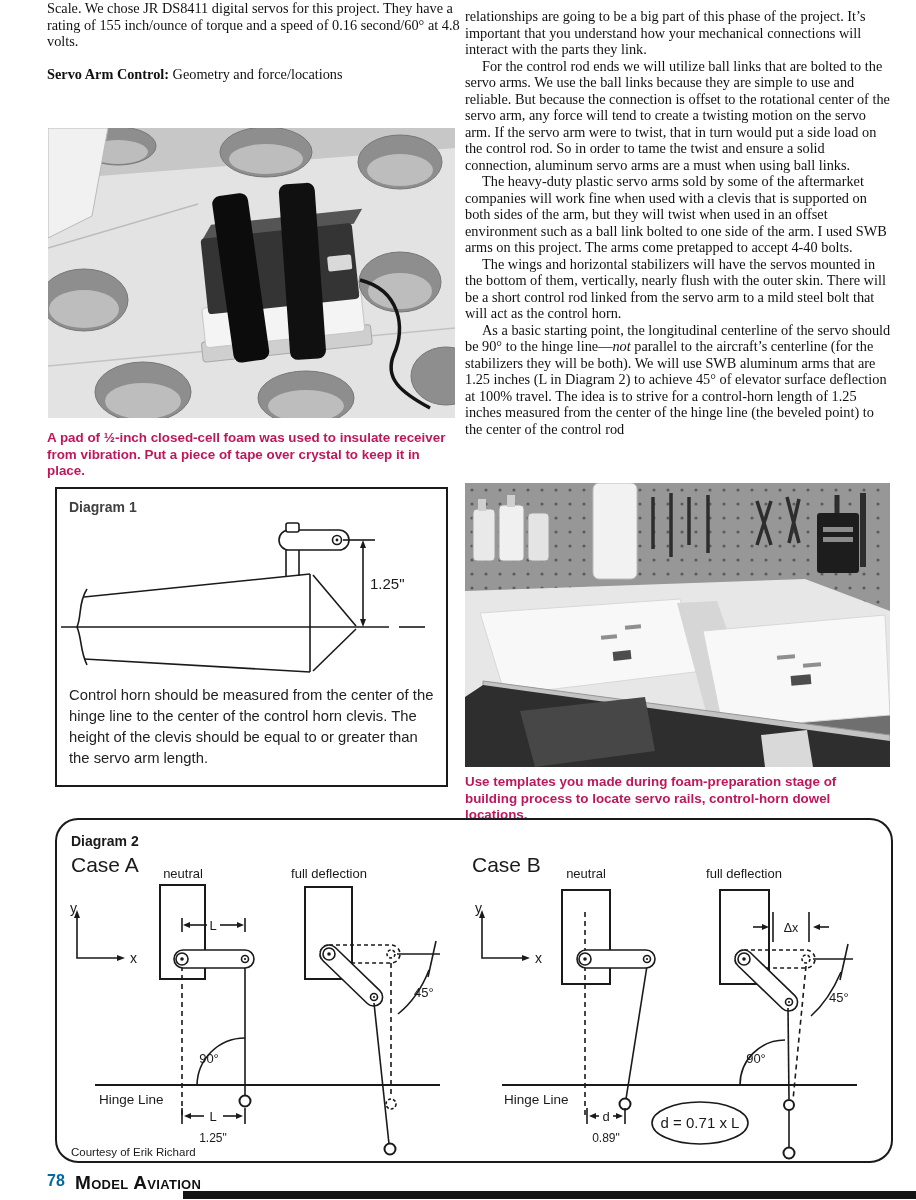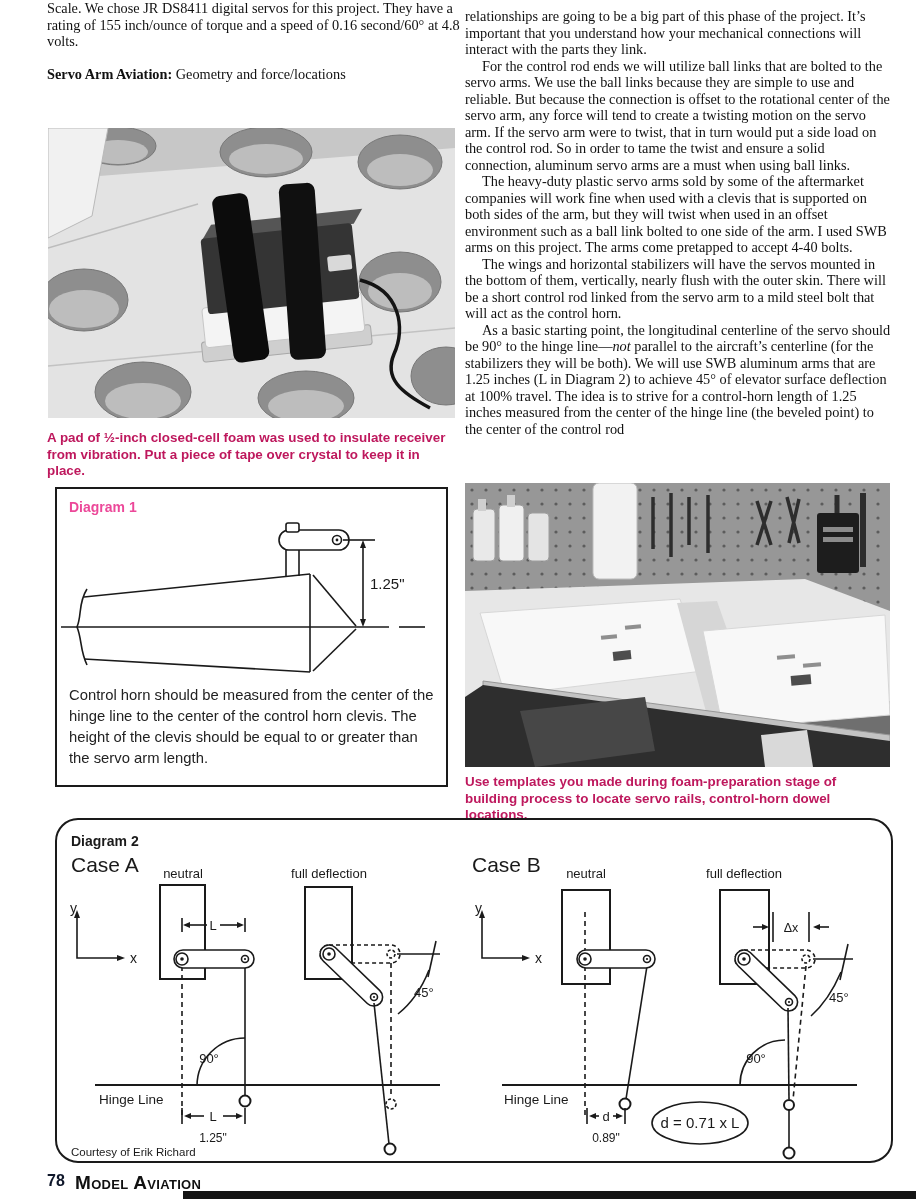--- a/index.html
+++ b/index.html
@@ -11,37 +11,37 @@
   .col p{margin:0;}
   .col p.ind{text-indent:17px;}
   .col .heading{margin-top:16px;}
   .col .b{font-weight:bold;}
   .col .i{font-style:italic;}
   
   .caption{font-family:"Liberation Sans",sans-serif;font-weight:700;
            font-size:13.4px;line-height:16.5px;color:#be185d;}
   
   .dbox{border:2px solid #1a1a1a;background:#fff;box-sizing:border-box;}
-  .dtitle{font-family:"Liberation Sans",sans-serif;font-weight:700;font-size:14px;color:#ec4899;}
+  .dtitle{font-family:"Liberation Sans",sans-serif;font-weight:700;font-size:14px;color:#404040;}
   .dnote{font-family:"Liberation Sans",sans-serif;font-size:14.8px;line-height:21px;color:#222;}
   
   .photo{background:#cccccc;overflow:hidden;}
   svg text{font-family:"Liberation Sans",sans-serif;fill:#1a1a1a;}
   
-  .folio{font-family:"Liberation Sans",sans-serif;font-weight:700;font-size:16px;color:#0f172a;}
+  .folio{font-family:"Liberation Sans",sans-serif;font-weight:700;font-size:16px;color:#0369a1;}
   .mag{font-family:"Liberation Sans",sans-serif;font-weight:700;
        font-variant:small-caps;font-size:19px;letter-spacing:0.3px;}
   .footbar{background:#141414;}
 </style>
 </head>
 <body>
 
 <div class="abs col" style="left:47px;top:0;width:414px;">
   <p class="cont">Scale. We chose JR DS8411 digital servos for this project. They have a rating of 155 inch/ounce of torque and a speed of 0.16 second/60° at 4.8 volts.</p>
-  <p class="heading"><span class="b">Servo Arm Aviation:</span><span> Geometry and force/locations</span></p>
+  <p class="heading"><span class="b">Servo Arm Control:</span><span> Geometry and force/locations</span></p>
 </div>
 
 <div class="abs col" style="left:465px;top:8px;width:426px;">
   <p>relationships are going to be a big part of this phase of the project. It’s important that you understand how your mechanical connections will interact with the parts they link.</p>
   <p class="ind">For the control rod ends we will utilize ball links that are bolted to the servo arms. We use the ball links because they are simple to use and reliable. But because the connection is offset to the rotational center of the servo arm, any force will tend to create a twisting motion on the servo arm. If the servo arm were to twist, that in turn would put a side load on the control rod. So in order to tame the twist and ensure a solid connection, aluminum servo arms are a must when using ball links.</p>
   <p class="ind">The heavy-duty plastic servo arms sold by some of the aftermarket companies will work fine when used with a clevis that is supported on both sides of the arm, but they will twist when used in an offset environment such as a ball link bolted to one side of the arm. I used SWB arms on this project. The arms come pretapped to accept 4-40 bolts.</p>
   <p class="ind">The wings and horizontal stabilizers will have the servos mounted in the bottom of them, vertically, nearly flush with the outer skin. There will be a short control rod linked from the servo arm to a mild steel bolt that will act as the control horn.</p>
   <p class="ind"><span>As a basic starting point, the longitudinal centerline of the servo should be 90° to the hinge line—</span><span class="i">not</span><span> parallel to the aircraft’s centerline (for the stabilizers they will be both). We will use SWB aluminum arms that are 1.25 inches (L in Diagram 2) to achieve 45° of elevator surface deflection at 100% travel. The idea is to strive for a control-horn length of 1.25 inches measured from the center of the hinge line (the beveled point) to the center of the control rod</span></p>
 </div>
 

